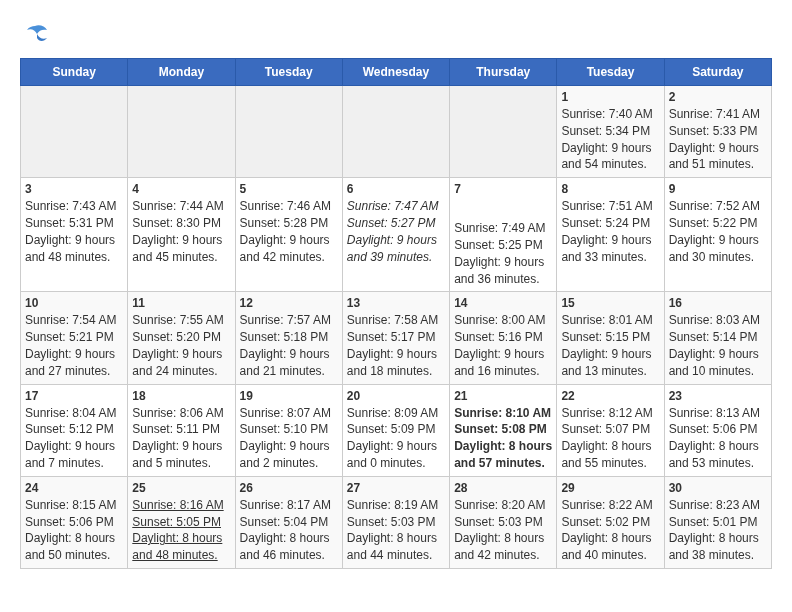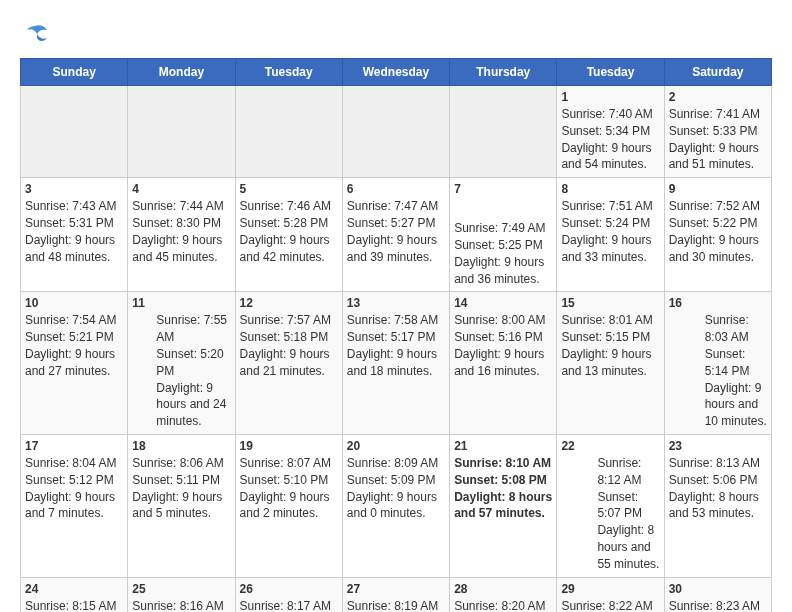--- a/index.html
+++ b/index.html
@@ -136,21 +136,21 @@
 Daylight: 9 hours and 45 minutes.</div>
         </td>
         <td>
           <div class="day-number">5</div>
           <div class="day-info" style="white-space: pre-line;">Sunrise: 7:46 AM
 Sunset: 5:28 PM
 Daylight: 9 hours and 42 minutes.</div>
         </td>
         <td>
           <div class="day-number">6</div>
-          <div class="day-info" style="white-space: pre-line;">Sunrise: 7:47 AM
+          <div class="day-info" style="white-space: pre-line; font-style: italic;">Sunrise: 7:47 AM
 Sunset: 5:27 PM
 Daylight: 9 hours and 39 minutes.</div>
         </td>
         <td>
           <div class="day-number">7</div>
           <div class="day-info" style="white-space: pre-line; margin-top: 24px;">Sunrise: 7:49 AM
 Sunset: 5:25 PM
 Daylight: 9 hours and 36 minutes.</div>
         </td>
         <td>
@@ -168,21 +168,21 @@
       </tr>
       <tr>
         <td>
           <div class="day-number">10</div>
           <div class="day-info" style="white-space: pre-line;">Sunrise: 7:54 AM
 Sunset: 5:21 PM
 Daylight: 9 hours and 27 minutes.</div>
         </td>
         <td>
           <div class="day-number">11</div>
-          <div class="day-info" style="white-space: pre-line; margin-left: 24px;">Sunrise: 7:55 AM
+          <div class="day-info" style="white-space: pre-line;">Sunrise: 7:55 AM
 Sunset: 5:20 PM
 Daylight: 9 hours and 24 minutes.</div>
         </td>
         <td>
           <div class="day-number">12</div>
           <div class="day-info" style="white-space: pre-line;">Sunrise: 7:57 AM
 Sunset: 5:18 PM
 Daylight: 9 hours and 21 minutes.</div>
         </td>
         <td>
@@ -198,21 +198,21 @@
 Daylight: 9 hours and 16 minutes.</div>
         </td>
         <td>
           <div class="day-number">15</div>
           <div class="day-info" style="white-space: pre-line;">Sunrise: 8:01 AM
 Sunset: 5:15 PM
 Daylight: 9 hours and 13 minutes.</div>
         </td>
         <td>
           <div class="day-number">16</div>
-          <div class="day-info" style="white-space: pre-line; margin-left: 36px;">Sunrise: 8:03 AM
+          <div class="day-info" style="white-space: pre-line;">Sunrise: 8:03 AM
 Sunset: 5:14 PM
 Daylight: 9 hours and 10 minutes.</div>
         </td>
       </tr>
       <tr>
         <td>
           <div class="day-number">17</div>
           <div class="day-info" style="white-space: pre-line;">Sunrise: 8:04 AM
 Sunset: 5:12 PM
 Daylight: 9 hours and 7 minutes.</div>
@@ -236,41 +236,41 @@
 Daylight: 9 hours and 0 minutes.</div>
         </td>
         <td>
           <div class="day-number">21</div>
           <div class="day-info" style="white-space: pre-line; font-weight: bold;">Sunrise: 8:10 AM
 Sunset: 5:08 PM
 Daylight: 8 hours and 57 minutes.</div>
         </td>
         <td>
           <div class="day-number">22</div>
-          <div class="day-info" style="white-space: pre-line; margin-left: 36px;">Sunrise: 8:12 AM
+          <div class="day-info" style="white-space: pre-line;">Sunrise: 8:12 AM
 Sunset: 5:07 PM
 Daylight: 8 hours and 55 minutes.</div>
         </td>
         <td>
           <div class="day-number">23</div>
           <div class="day-info" style="white-space: pre-line;">Sunrise: 8:13 AM
 Sunset: 5:06 PM
 Daylight: 8 hours and 53 minutes.</div>
         </td>
       </tr>
       <tr>
         <td>
           <div class="day-number">24</div>
           <div class="day-info" style="white-space: pre-line;">Sunrise: 8:15 AM
 Sunset: 5:06 PM
 Daylight: 8 hours and 50 minutes.</div>
         </td>
         <td>
           <div class="day-number">25</div>
-          <div class="day-info" style="white-space: pre-line;">Sunrise: 8:16 AM
+          <div class="day-info" style="white-space: pre-line; text-decoration: underline;">Sunrise: 8:16 AM
 Sunset: 5:05 PM
 Daylight: 8 hours and 48 minutes.</div>
         </td>
         <td>
           <div class="day-number">26</div>
           <div class="day-info" style="white-space: pre-line;">Sunrise: 8:17 AM
 Sunset: 5:04 PM
 Daylight: 8 hours and 46 minutes.</div>
         </td>
         <td>

